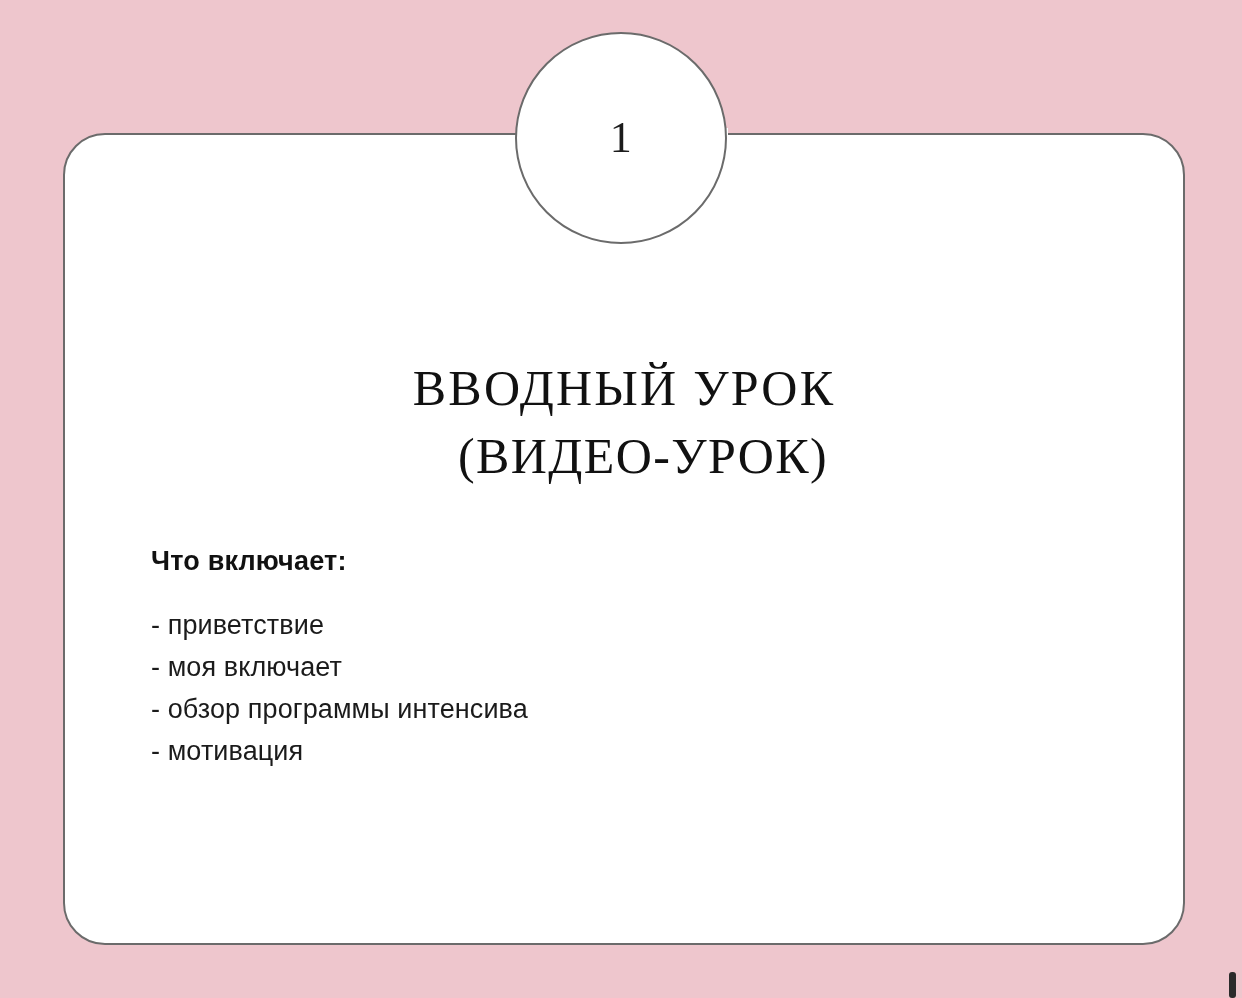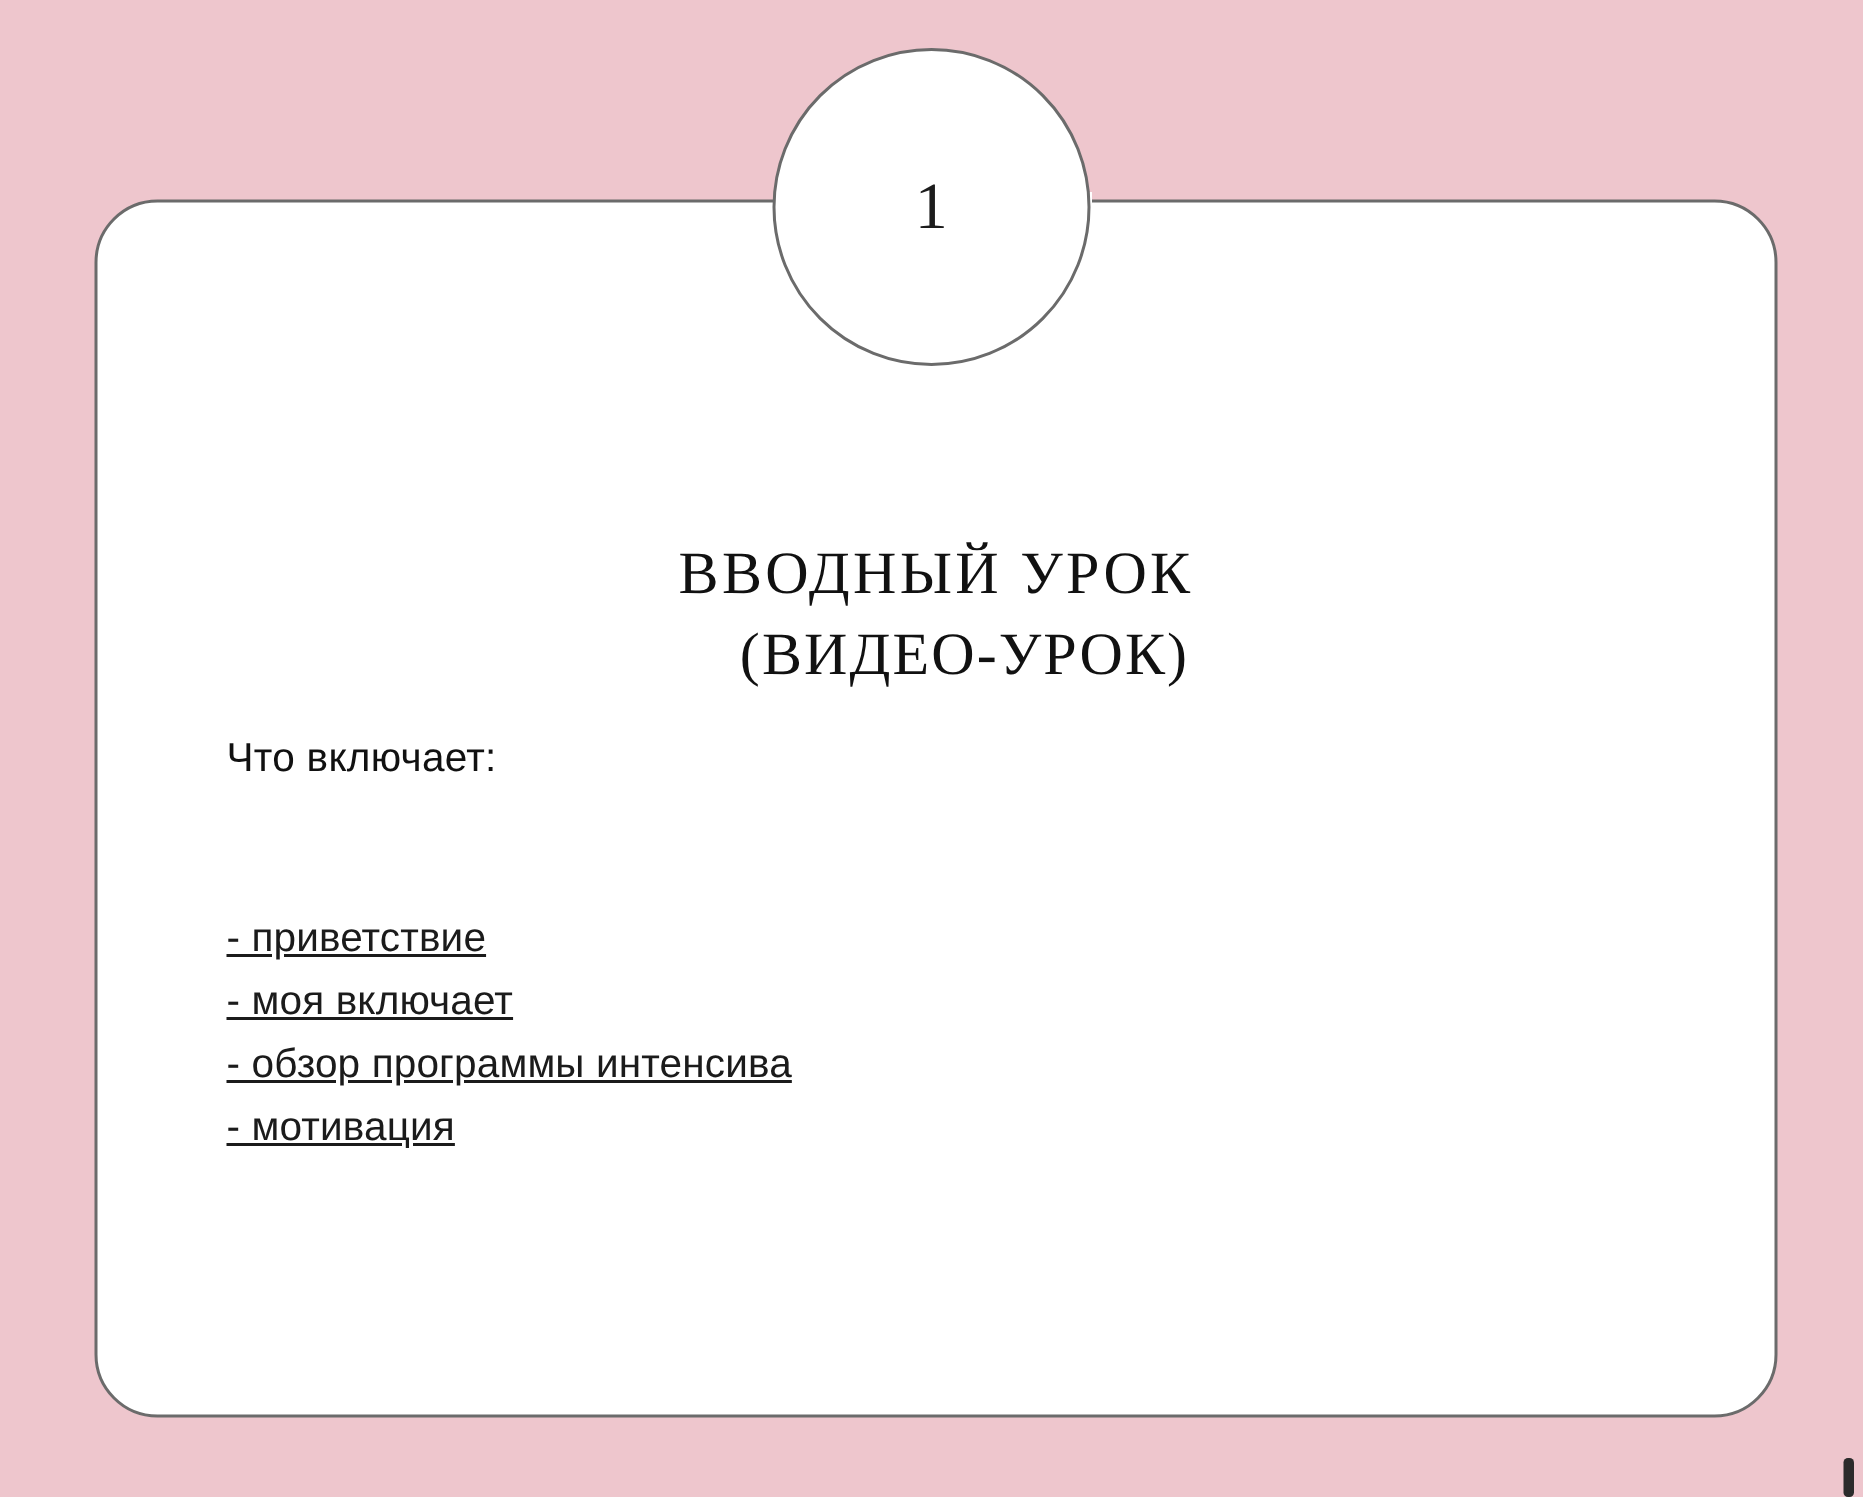--- a/index.html
+++ b/index.html
@@ -78,54 +78,53 @@
     pointer-events: none;
   }
 
   .title {
     position: absolute;
     left: 63px;
     top: 355px;
     width: 1122px;
     text-align: center;
     font-family: "Liberation Serif", serif;
-    font-size: 40px;
+    font-size: 50px;
     line-height: 1.35;
     color: #111111;
     letter-spacing: 2.2px;
     font-weight: 400;
   }
   .title .line2 {
     display: block;
     letter-spacing: 1.4px;
     margin-left: 38px;
   }
 
   .subhead {
     position: absolute;
     left: 151px;
-    top: 490px;
+    top: 546px;
     font-size: 27px;
-    font-weight: normal;
+    font-weight: bold;
     color: #111111;
     letter-spacing: 0.2px;
   }
 
   .bullets {
     position: absolute;
     left: 151px;
     top: 604px;
     font-size: 27px;
     color: #1b1b1b;
     line-height: 42px;
     letter-spacing: 0.1px;
   }
   .bullet-row {
     white-space: nowrap;
-    text-decoration: underline;
   }
 
   
   .corner-mark {
     position: absolute;
     right: 6px;
     bottom: 0px;
     width: 7px;
     height: 26px;
     background: #2b2b2b;

